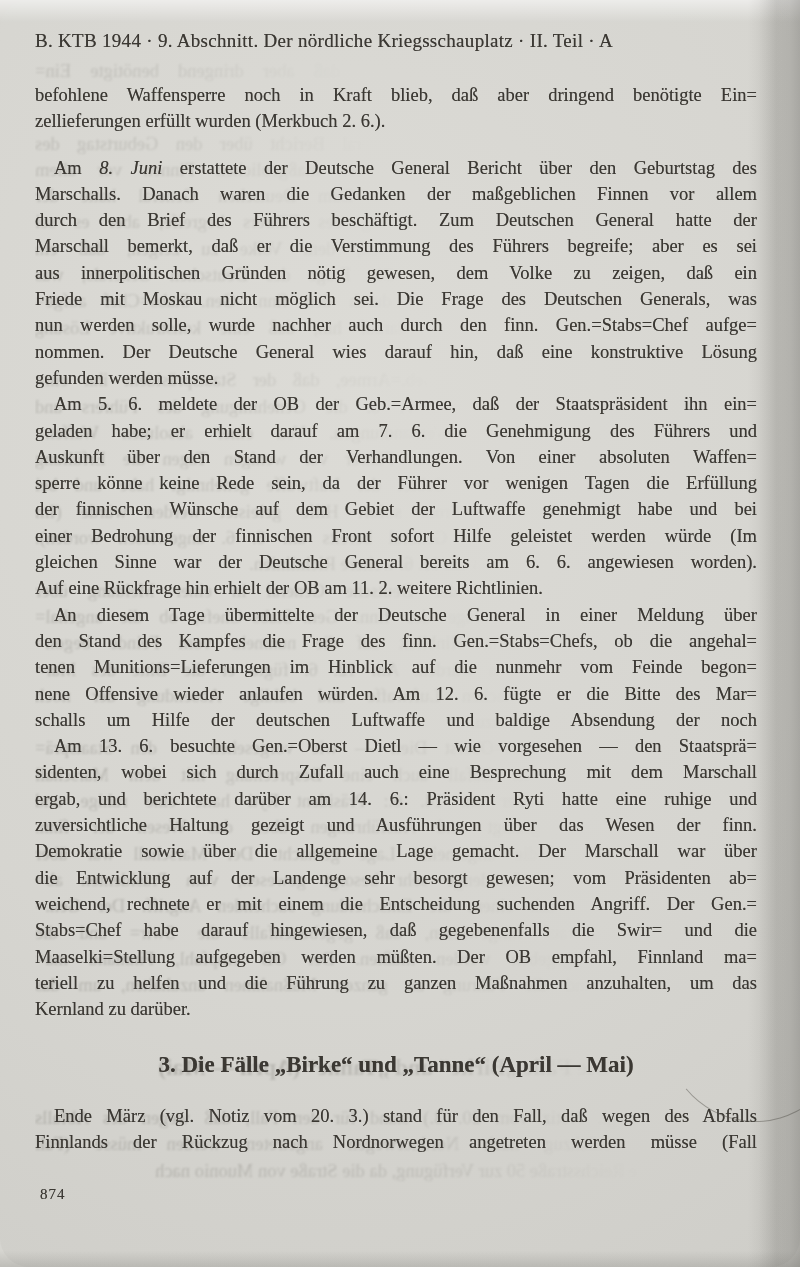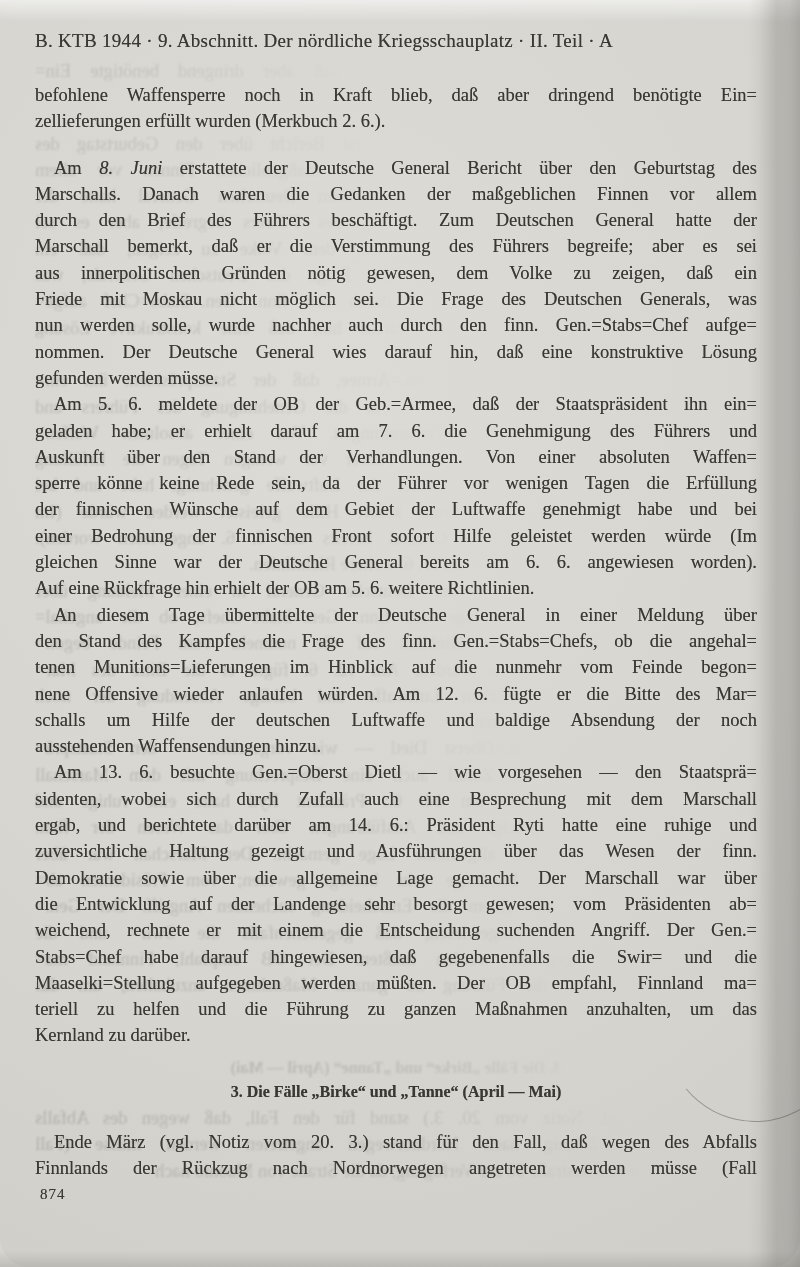--- a/index.html
+++ b/index.html
@@ -39,21 +39,21 @@
     font-size: 18.5px; line-height: 26.3px;
     text-shadow: 0 0 0.5px rgba(59,56,51,0.6);
   }
   .paragraph { margin: 0; }
   .paragraph.space-before { margin-top: 20px; }
   .line { text-align: justify; text-align-last: justify; }
   .line.last { text-align-last: auto; }
   .paragraph.indent .line:first-child { text-indent: 19px; }
   .section-heading {
     font-weight: bold; text-align: center;
-    font-size: 16px;
+    font-size: 23px;
     margin: 30px 0 24px 0;
     text-align-last: center;
   }
   .page-number {
     position: absolute; left: 40px; top: 1186px;
     font-size: 15px; letter-spacing: 1px;
     text-shadow: 0 0 0.5px rgba(59,56,51,0.6);
   }
   
   .edge-top {
@@ -163,29 +163,28 @@
           <div class="line last">gefunden werden müsse.</div>
         </div>
         <div class="paragraph indent">
           <div class="line">Am 5. 6. meldete der OB der Geb.=Armee, daß der Staatspräsident ihn ein=</div>
           <div class="line">geladen habe; er erhielt darauf am 7. 6. die Genehmigung des Führers und</div>
           <div class="line">Auskunft über den Stand der Verhandlungen. Von einer absoluten Waffen=</div>
           <div class="line">sperre könne keine Rede sein, da der Führer vor wenigen Tagen die Erfüllung</div>
           <div class="line">der finnischen Wünsche auf dem Gebiet der Luftwaffe genehmigt habe und bei</div>
           <div class="line">einer Bedrohung der finnischen Front sofort Hilfe geleistet werden würde (Im</div>
           <div class="line">gleichen Sinne war der Deutsche General bereits am 6. 6. angewiesen worden).</div>
-          <div class="line last">Auf eine Rückfrage hin erhielt der OB am 5. 6. weitere Richtlinien.</div>
+          <div class="line last">Auf eine Rückfrage hin erhielt der OB am 11. 2. weitere Richtlinien.</div>
         </div>
         <div class="paragraph indent">
           <div class="line">An diesem Tage übermittelte der Deutsche General in einer Meldung über</div>
           <div class="line">den Stand des Kampfes die Frage des finn. Gen.=Stabs=Chefs, ob die angehal=</div>
           <div class="line">tenen Munitions=Lieferungen im Hinblick auf die nunmehr vom Feinde begon=</div>
           <div class="line">nene Offensive wieder anlaufen würden. Am 12. 6. fügte er die Bitte des Mar=</div>
           <div class="line">schalls um Hilfe der deutschen Luftwaffe und baldige Absendung der noch</div>
-          <div class="line last">ausstehenden Waffensendungen hinzu.</div>
         </div>
         <div class="paragraph indent">
           <div class="line">Am 13. 6. besuchte Gen.=Oberst Dietl — wie vorgesehen — den Staatsprä=</div>
           <div class="line">sidenten, wobei sich durch Zufall auch eine Besprechung mit dem Marschall</div>
           <div class="line">ergab, und berichtete darüber am 14. 6.: Präsident Ryti hatte eine ruhige und</div>
           <div class="line">zuversichtliche Haltung gezeigt und Ausführungen über das Wesen der finn.</div>
           <div class="line">Demokratie sowie über die allgemeine Lage gemacht. Der Marschall war über</div>
           <div class="line">die Entwicklung auf der Landenge sehr besorgt gewesen; vom Präsidenten ab=</div>
           <div class="line">weichend, rechnete er mit einem die Entscheidung suchenden Angriff. Der Gen.=</div>
           <div class="line">Stabs=Chef habe darauf hingewiesen, daß gegebenenfalls die Swir= und die</div>

